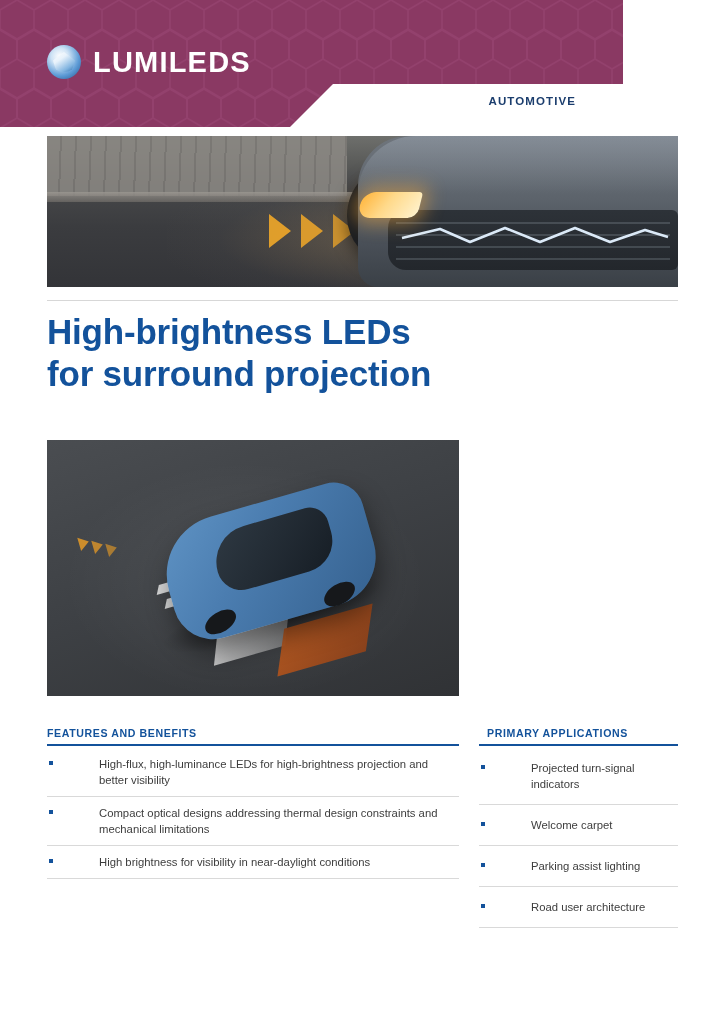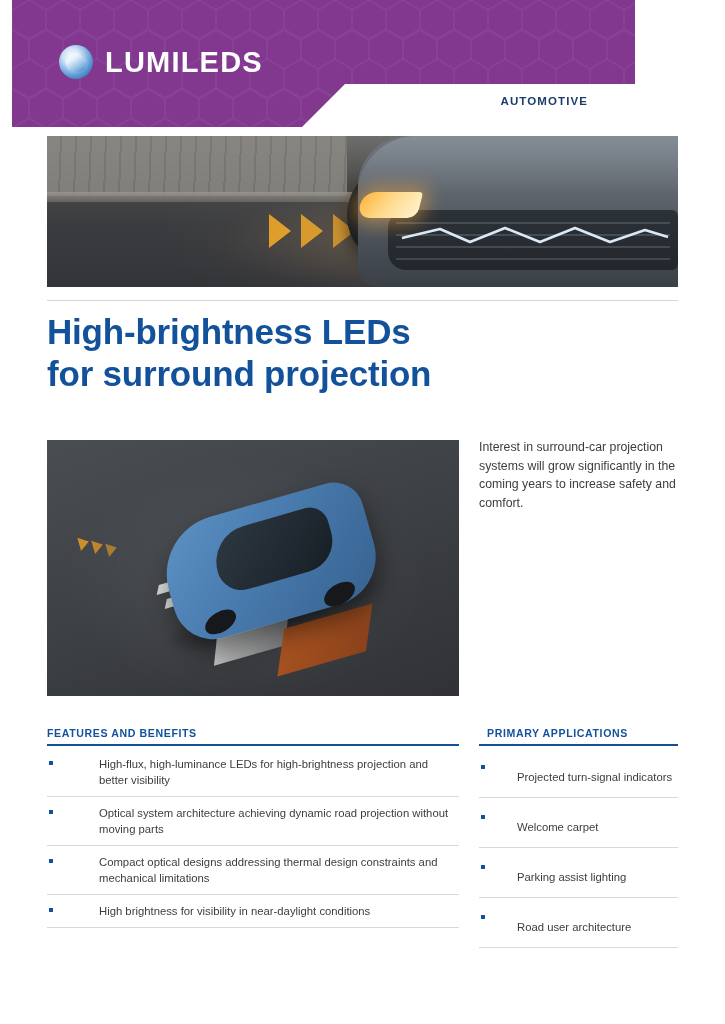--- a/index.html
+++ b/index.html
@@ -8,23 +8,22 @@
     background: #ffffff;
     font-family: "Liberation Sans", sans-serif;
     overflow: hidden;
   }
   .page { position: relative; width: 725px; height: 1024px; background: #fff; }
 
   
   .header {
     position: relative;
     width: 623px; height: 127px;
-    background: #d946ef;
+    background: #ec4899;
     overflow: hidden;
-    margin-left: 12px;
   }
   .hex-pattern {
     position: absolute; inset: 0;
     opacity: .5;
   }
   .header-white-wedge {
     position: absolute;
     right: 0; top: 84px;
     width: 290px; height: 43px;
     background: #ffffff;
@@ -293,21 +292,21 @@
   .list.right { left: 479px; top: 748px; width: 199px; }
   .list-item {
     display: flex;
     align-items: flex-start;
     border-bottom: 1px solid #d9d9d9;
     padding: 8px 0 8px 0;
     color: #3d3d3d;
     font-size: 11.3px;
     line-height: 1.42;
   }
-  .list.right .list-item { padding: 12px 0 12px 0; flex-direction: column; }
+  .list.right .list-item { padding: 12px 0 12px 0; }
   .bullet {
     flex: 0 0 auto;
     width: 4px; height: 4px;
     background: #13529b;
     margin: 5px 8px 0 2px;
   }
   .list-item-text { flex: 1 1 auto; margin-left: 38px; }
 </style>
 </head>
 <body>
@@ -386,40 +385,35 @@
     <div class="bi-carpet"></div>
 
     <div class="bi-car">
       <div class="bi-glass"></div>
       <div class="bi-wheel" style="left:24px; top:94px;"></div>
       <div class="bi-wheel" style="left:146px; top:100px;"></div>
     </div>
   </div>
 
   <div class="intro">
-    <p>Interest in surround-car projection systems will grow significantly in the coming years to increase safety and comfort.</p>
   </div>
 
   <div class="col-head left">FEATURES AND BENEFITS</div>
   <div class="rule head-rule-left"></div>
 
   <div class="col-head right">PRIMARY APPLICATIONS</div>
   <div class="rule head-rule-right"></div>
 
   <div class="list left">
     <div class="list-item">
       <span class="bullet"></span>
       <span class="list-item-text">High-flux, high-luminance LEDs for high-brightness projection and better visibility</span>
     </div>
     <div class="list-item">
       <span class="bullet"></span>
-      <span class="list-item-text">Optical system architecture achieving dynamic road projection without moving parts</span>
-    </div>
-    <div class="list-item">
-      <span class="bullet"></span>
       <span class="list-item-text">Compact optical designs addressing thermal design constraints and mechanical limitations</span>
     </div>
     <div class="list-item">
       <span class="bullet"></span>
       <span class="list-item-text">High brightness for visibility in near-daylight conditions</span>
     </div>
   </div>
 
   <div class="list right">
     <div class="list-item">

